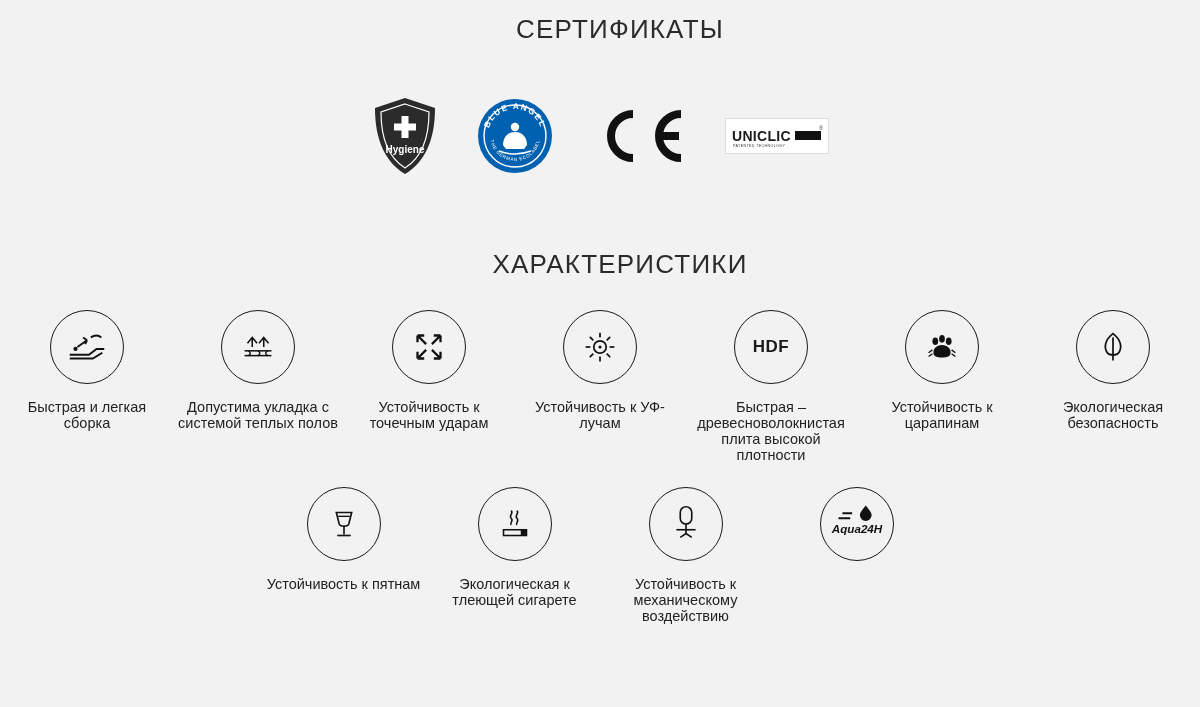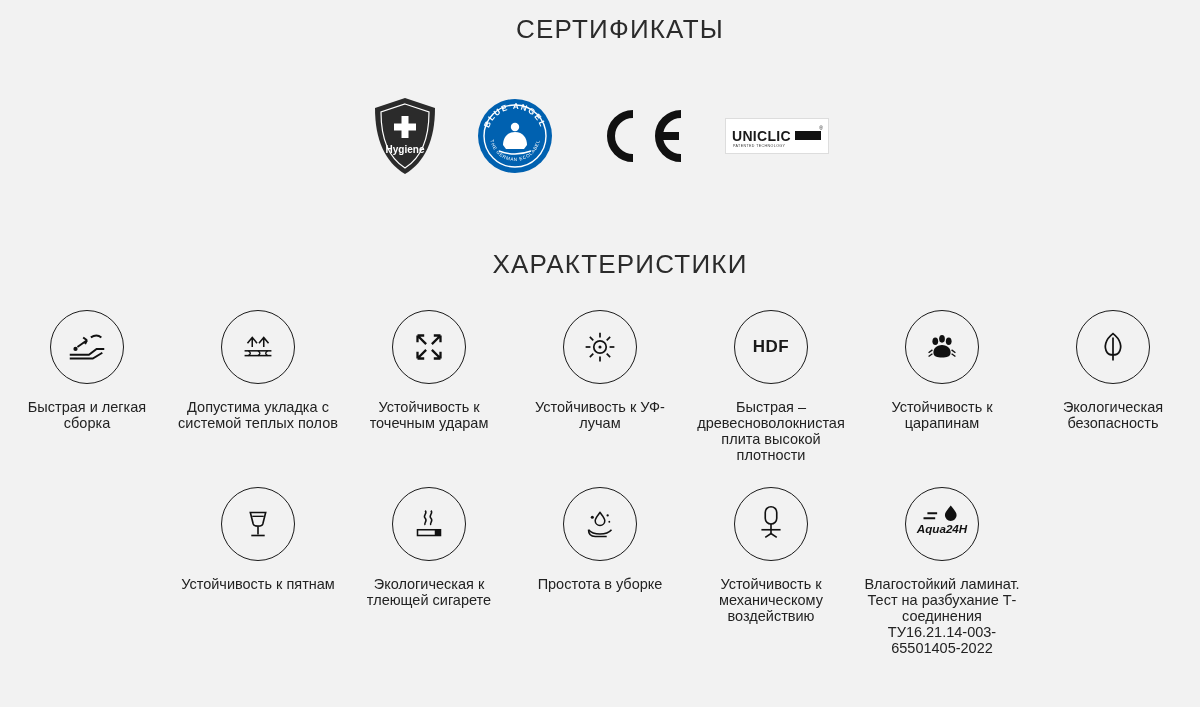--- a/index.html
+++ b/index.html
@@ -338,33 +338,20 @@
         <svg viewBox="0 0 48 48" width="46" height="46" aria-hidden="true">
           <path d="M20 10 c3 3 -3 5 0 8 c3 3 -2 5 0 7" fill="none" stroke="#111" stroke-width="1.6"></path>
           <path d="M26 10 c3 3 -3 5 0 8 c3 3 -2 5 0 7" fill="none" stroke="#111" stroke-width="1.6"></path>
           <rect x="12" y="30" width="24" height="6" fill="none" stroke="#111" stroke-width="1.6"></rect>
           <rect x="30" y="30" width="6" height="6" fill="#111"></rect>
         </svg>
       </div>
       <div class="feat-label">Экологическая к тлеющей сигарете</div>
     </div>
 
-    <div class="feature">
-      <div class="feat-circle">
-        <svg viewBox="0 0 48 48" width="46" height="46" aria-hidden="true">
-          <path d="M24 12 c-3 4 -5 6 -5 8.5 a5 5 0 0 0 10 0 c0 -2.5 -2 -4.5 -5 -8.5 z" fill="none" stroke="#111" stroke-width="1.6"></path>
-          <circle cx="16" cy="17" r="1.6" fill="#111"></circle>
-          <circle cx="32" cy="15" r="1.2" fill="#111"></circle>
-          <path d="M33 21 l1.4 1.4 M34.4 21 l-1.4 1.4" stroke="#111" stroke-width="1.2"></path>
-          <path d="M12 30 c5 6 19 6 24 0" fill="none" stroke="#111" stroke-width="1.6"></path>
-          <path d="M12 30 c0 5 3 7 7 7 l12 0" fill="none" stroke="#111" stroke-width="1.6"></path>
-        </svg>
-      </div>
-      <div class="feat-label">Простота в уборке</div>
-    </div>
 
     <div class="feature">
       <div class="feat-circle">
         <svg viewBox="0 0 48 48" width="46" height="46" aria-hidden="true">
           <path d="M18 12 a6 6 0 0 1 12 0 l0 6 a6 6 0 0 1 -12 0 z" fill="none" stroke="#111" stroke-width="1.7"></path>
           <path d="M24 24 L24 30" stroke="#111" stroke-width="1.7"></path>
           <path d="M14 30 L34 30" stroke="#111" stroke-width="1.7"></path>
           <path d="M24 30 L24 34" stroke="#111" stroke-width="1.7"></path>
           <path d="M18 38 L24 34 L30 38" fill="none" stroke="#111" stroke-width="1.7"></path>
         </svg>
@@ -373,17 +360,16 @@
     </div>
 
     <div class="feature">
       <div class="feat-circle">
         <svg viewBox="0 0 74 74" width="72" height="72" aria-hidden="true">
           <path d="M46 18 c-4 5 -6 7 -6 10 a6 6 0 0 0 12 0 c0 -3 -2 -5 -6 -10 z" fill="#111"></path>
           <path d="M22 26 l10 0 M18 31 l12 0" stroke="#111" stroke-width="2" fill="none"></path>
           <text x="37" y="46" fill="#111" font-family="Liberation Sans, sans-serif" font-size="12" font-style="italic" font-weight="bold" text-anchor="middle">Aqua24H</text>
         </svg>
       </div>
-      <div class="feat-label">Влагостойкий ламинат. Тест на разбухание Т-соединения ТУ16.21.14-003-65501405-2022</div>
     </div>
 
   </div>
 </div>
 
 </body></html>

